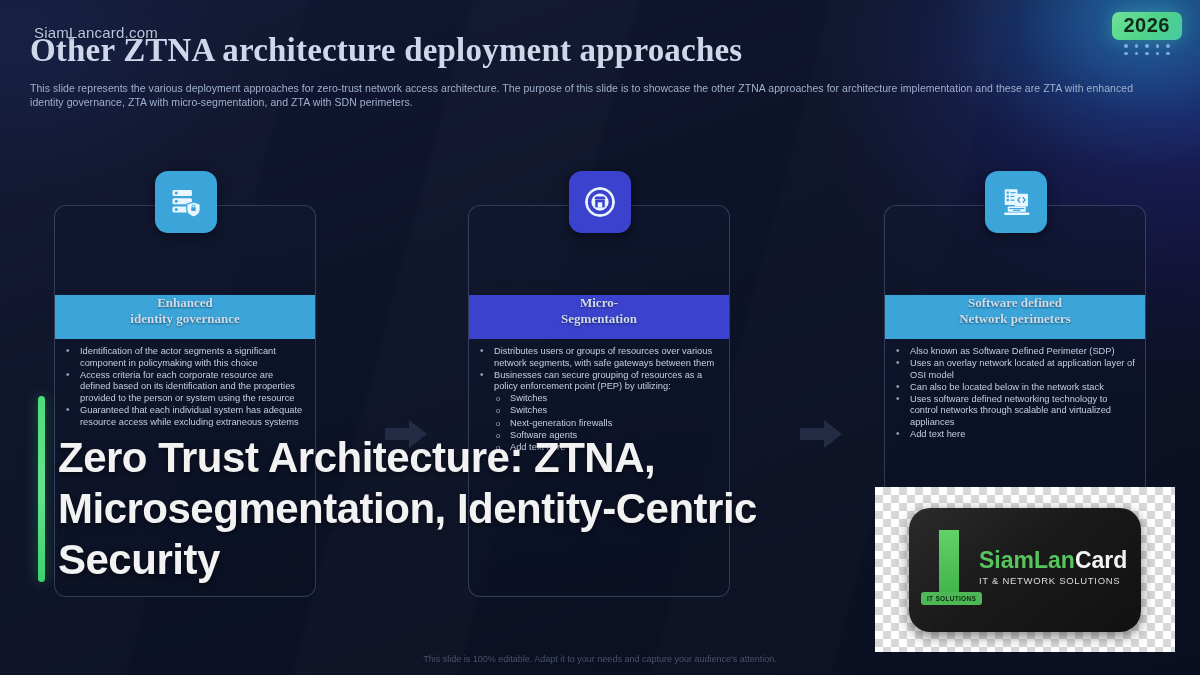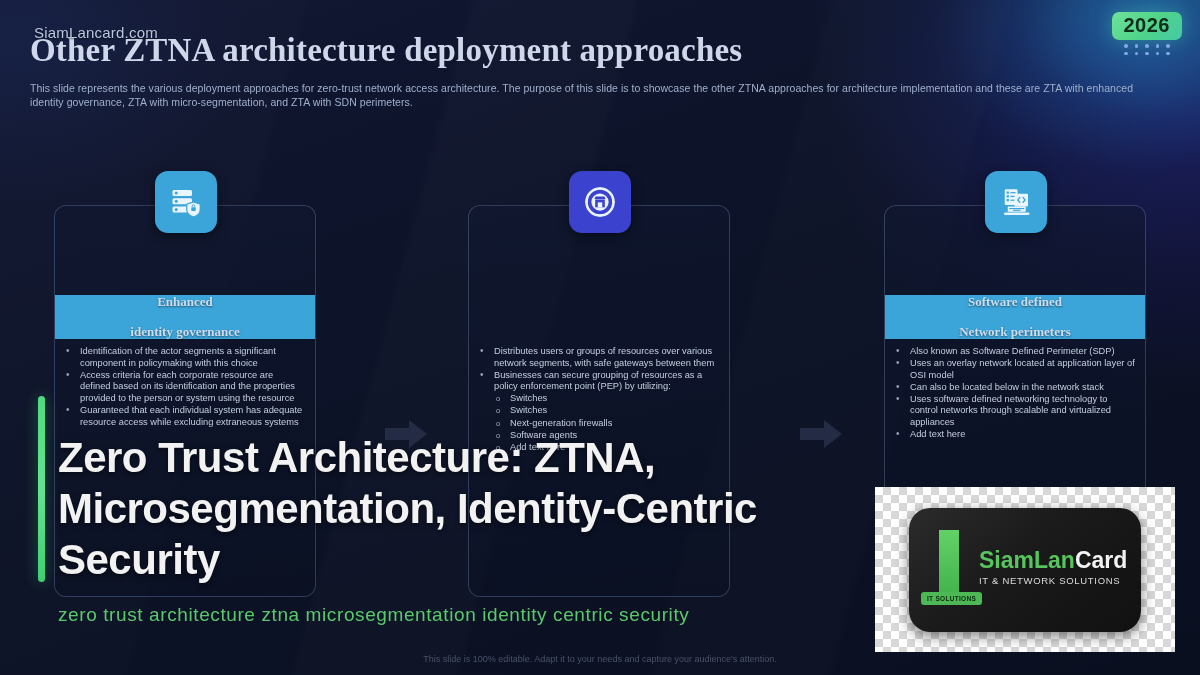--- a/index.html
+++ b/index.html
@@ -159,29 +159,27 @@
 
   .card-head {
     position: absolute;
     left: 1px;
     top: 135px;
     width: 260px;
     height: 44px;
     display: flex;
     flex-direction: column;
     align-items: center;
-    justify-content: center;
     font-family: "Liberation Serif", serif;
     font-weight: bold;
     font-size: 13px;
     line-height: 16px;
     color: #cfdceb;
     text-align: center;
     text-shadow: 0 1px 2px rgba(0,0,0,0.5);
-    gap: 14px;
   }
 
   .card-body {
     position: absolute;
     left: 8px;
     top: 186px;
     width: 248px;
     padding-right: 4px;
   }
   .card-body ul { list-style: none; }
@@ -408,20 +406,24 @@
         <svg viewBox="0 0 48 48" fill="none">
           <path d="M24 6 a18 18 0 0 1 18 18" stroke="#eaf6ff" stroke-width="3.4" stroke-linecap="round"></path>
           <path d="M42 24 a18 18 0 0 1 -18 18" stroke="#eaf6ff" stroke-width="3.4" stroke-linecap="round"></path>
           <path d="M24 42 a18 18 0 0 1 -18 -18" stroke="#eaf6ff" stroke-width="3.4" stroke-linecap="round"></path>
           <path d="M6 24 a18 18 0 0 1 18 -18" stroke="#eaf6ff" stroke-width="3.4" stroke-linecap="round"></path>
           <circle cx="24" cy="24" r="11.5" fill="#eaf6ff"></circle>
           <path d="M16.5 20 h15 l-1.6-3.4 h-11.8z" fill="#3b42cd"></path>
           <rect x="17.6" y="20.6" width="12.8" height="10.5" fill="#3b42cd"></rect>
           <rect x="21" y="24.5" width="6" height="6.6" fill="#eaf6ff"></rect>
         </svg>
+      </div>
+      <div class="card-head" style="background:#3b42cd;">
+        <span>Micro-</span>
+        <span>Segmentation</span>
       </div>
       <div class="card-body">
         <ul>
           <li>Distributes users or groups of resources over various network segments, with safe gateways between them</li>
           <li>Businesses can secure grouping of resources as a policy enforcement point (PEP) by utilizing:</li>
           <li class="sub">Switches</li>
           <li class="sub">Switches</li>
           <li class="sub">Next-generation firewalls</li>
           <li class="sub">Software agents</li>
           <li class="sub">Add text here</li>
@@ -471,21 +473,20 @@
     </div>
     <div class="arrow a2">
       <svg viewBox="0 0 44 32">
           <path d="M0 10 h24 V2 l18 14 -18 14 v-8 H0 z" fill="#242c45"></path>
         </svg>
     </div>
   </div>
 
   <div class="green-bar"></div>
   <div class="overlay-title">Zero Trust Architecture: ZTNA, Microsegmentation, Identity-Centric Security</div>
-  <div class="overlay-keywords">zero trust architecture ztna microsegmentation identity centric security</div>
 
   <div class="footer-note">This slide is 100% editable. Adapt it to your needs and capture your audience's attention.</div>
 
   <div class="logo-panel">
     <div class="biz-card">
       <div class="biz-bar"></div>
       <div class="biz-tag">IT SOLUTIONS</div>
       <div class="biz-text">
         <div class="biz-name">
           <span class="g">SiamLan</span><span class="w">Card</span>

